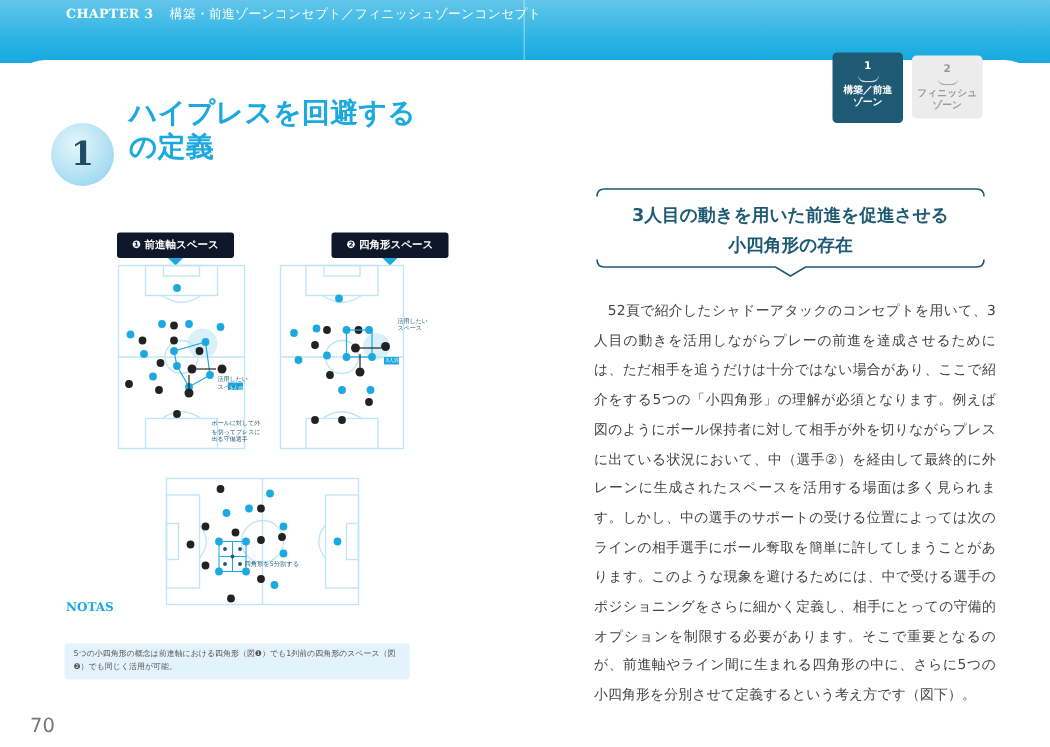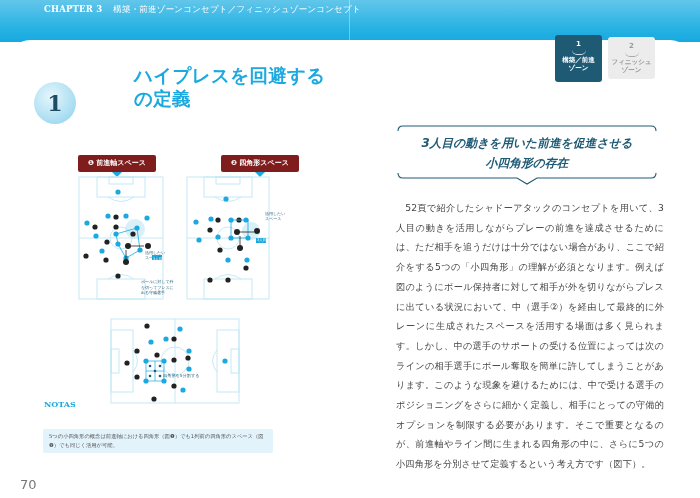--- a/index.html
+++ b/index.html
@@ -33,26 +33,26 @@
 
   
   .title-badge {
     position: absolute; left: 34px; top: 82px; width: 42px; height: 42px; border-radius: 50%;
     background: radial-gradient(circle at 40% 35%, #e6f6fc, #a6dcf1 70%, #8ccfea);
     color: #1d4c63; font-family: "DejaVu Serif", serif; font-weight: bold; font-size: 22px;
     display: flex; align-items: center; justify-content: center;
   }
   .title {
     position: absolute; left: 86px; top: 64px; color: #1ba9df; font-weight: bold;
-    font-size: 18.5px; line-height: 23px; letter-spacing: 0.3px; margin-left: 48px;
+    font-size: 18.5px; line-height: 23px; letter-spacing: 0.3px;
   }
 
   
   .diag-label {
-    position: absolute; height: 17px; padding: 0 10px; background: #7f1d1d; color: #fff;
+    position: absolute; height: 17px; padding: 0 10px; background: #0f172a; color: #fff;
     font-size: 7px; font-weight: bold; line-height: 17px; border-radius: 2px; white-space: nowrap;
   }
   .diag-label::after {
     content: ""; position: absolute; left: 50%; bottom: -5px; margin-left: -5px;
     border-left: 5px solid transparent; border-right: 5px solid transparent; border-top: 5px solid #1ba9df;
   }
   .pitch { position: absolute; }
   .pitch svg { display: block; }
 
   
@@ -62,21 +62,21 @@
   }
   .notas-box {
     position: absolute; left: 43px; top: 429px; width: 230px; height: 24px; background: #e3f3fb;
     border-radius: 2px; padding: 3px 6px; font-size: 5.3px; line-height: 9px; color: #555;
   }
 
   .page-num { position: absolute; top: 477px; font-size: 13px; color: #777; }
 
   
   .callout {
-    position: absolute; left: 396px; top: 123px; width: 262px; height: 62px; font-style: italic;
+    position: absolute; left: 396px; top: 123px; width: 262px; height: 62px;
   }
   .callout-frame { position: absolute; inset: 0; }
   .callout-text {
     position: absolute; left: 0; top: 10px; width: 262px; text-align: center; color: #1f5a75;
     font-weight: bold; font-size: 11.8px; line-height: 20px;
   }
   .body-text {
     position: absolute; left: 396px; top: 198px; width: 268px; font-size: 9.2px; line-height: 19.7px;
     color: #444; text-align: justify; text-indent: 1em; letter-spacing: 0.15px;
   }

